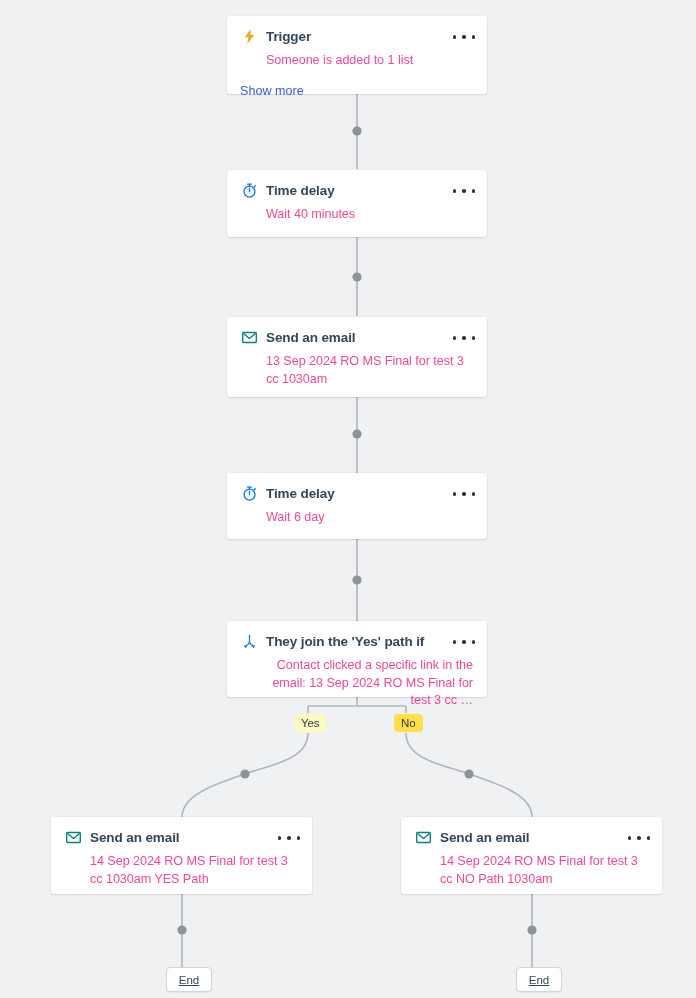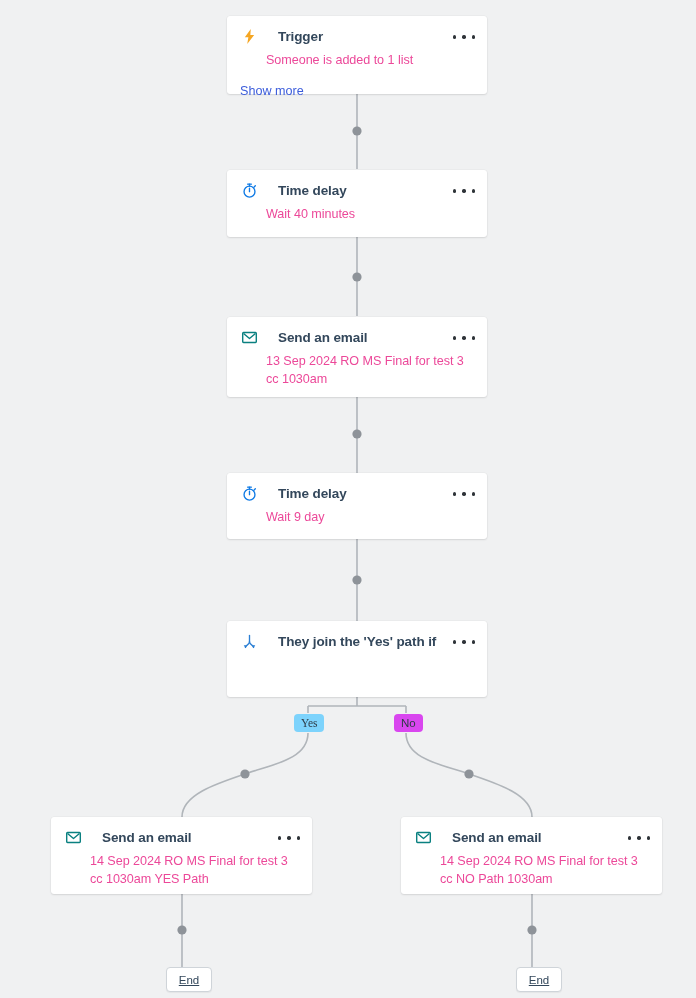--- a/index.html
+++ b/index.html
@@ -36,21 +36,20 @@
     border-radius: 3px;
     box-shadow: 0 1px 2px rgba(0,0,0,0.10), 0 0 0 0.5px rgba(0,0,0,0.04);
     box-sizing: border-box;
     padding: 11px 14px 13px 13px;
   }
   .card-head {
     display: flex;
     align-items: flex-start;
     position: relative;
     min-height: 19px;
-    gap: 12px;
   }
   .card-icon {
     width: 19px;
     height: 19px;
     flex: 0 0 19px;
     margin-right: 7px;
     display: flex;
     align-items: center;
     justify-content: center;
   }
@@ -106,22 +105,22 @@
     font-size: 11.5px;
     line-height: 18px;
     height: 18px;
     padding: 0 7px;
     color: #2e3b46;
     font-weight: 400;
     text-align: center;
     box-sizing: border-box;
     letter-spacing: -0.1px;
   }
-  .badge-yes { background: #7dd3fc; font-family: Liberation Serif, serif; }
-  .badge-no  { background: #d946ef; }
+  .badge-yes { background: #fef9c3; }
+  .badge-no  { background: #fde047; }
 
   
   .end-node {
     position: absolute;
     width: 46px;
     height: 25px;
     background: #ffffff;
     border: 1px solid #cfd4d9;
     border-radius: 4px;
     box-sizing: border-box;
@@ -249,21 +248,21 @@
           </g>
         </svg>
       </span>
       <span class="card-title">Time delay</span>
       <span class="menu-dots">
         <i></i>
           <i></i>
           <i></i>
       </span>
     </div>
-    <div class="card-body">Wait 9 day</div>
+    <div class="card-body">Wait 6 day</div>
   </div>
 
   <div class="card" style="left:227px; top:621px; width:260px; height:76px;text-align:right;">
     <div class="card-head">
       <span class="card-icon">
         <svg width="17" height="17" viewBox="0 0 24 24" aria-hidden="true">
           <g fill="none" stroke="#2b7fd4" stroke-width="1.9" stroke-linecap="round">
             <path d="M12 3.5 V12.5"></path>
             <path d="M12 12.5 C12 17, 6.8 16.4, 6.3 20.2"></path>
             <path d="M12 12.5 C12 17, 17.2 16.4, 17.7 20.2"></path>
@@ -272,20 +271,21 @@
           <path d="M17.7 21.4 L15.3 17.3 h4.8 z" fill="#2b7fd4"></path>
         </svg>
       </span>
       <span class="card-title">They join the 'Yes' path if</span>
       <span class="menu-dots">
         <i></i>
           <i></i>
           <i></i>
       </span>
     </div>
+    <div class="card-body">Contact clicked a specific link in the email: 13 Sep 2024 RO MS Final for test 3 cc …</div>
   </div>
 
   <div class="branch-badge badge-yes" style="left:294px; top:714px;">Yes</div>
   <div class="branch-badge badge-no" style="left:394px; top:714px;">No</div>
 
   <div class="card" style="left:51px; top:817px; width:261px; height:77px;">
     <div class="card-head">
       <span class="card-icon">
         <svg width="17" height="17" viewBox="0 0 24 24" aria-hidden="true">
           <rect x="2.4" y="5.0" width="19.2" height="14.0" rx="1.2" fill="none" stroke="#0a8080" stroke-width="2.0"></rect>

